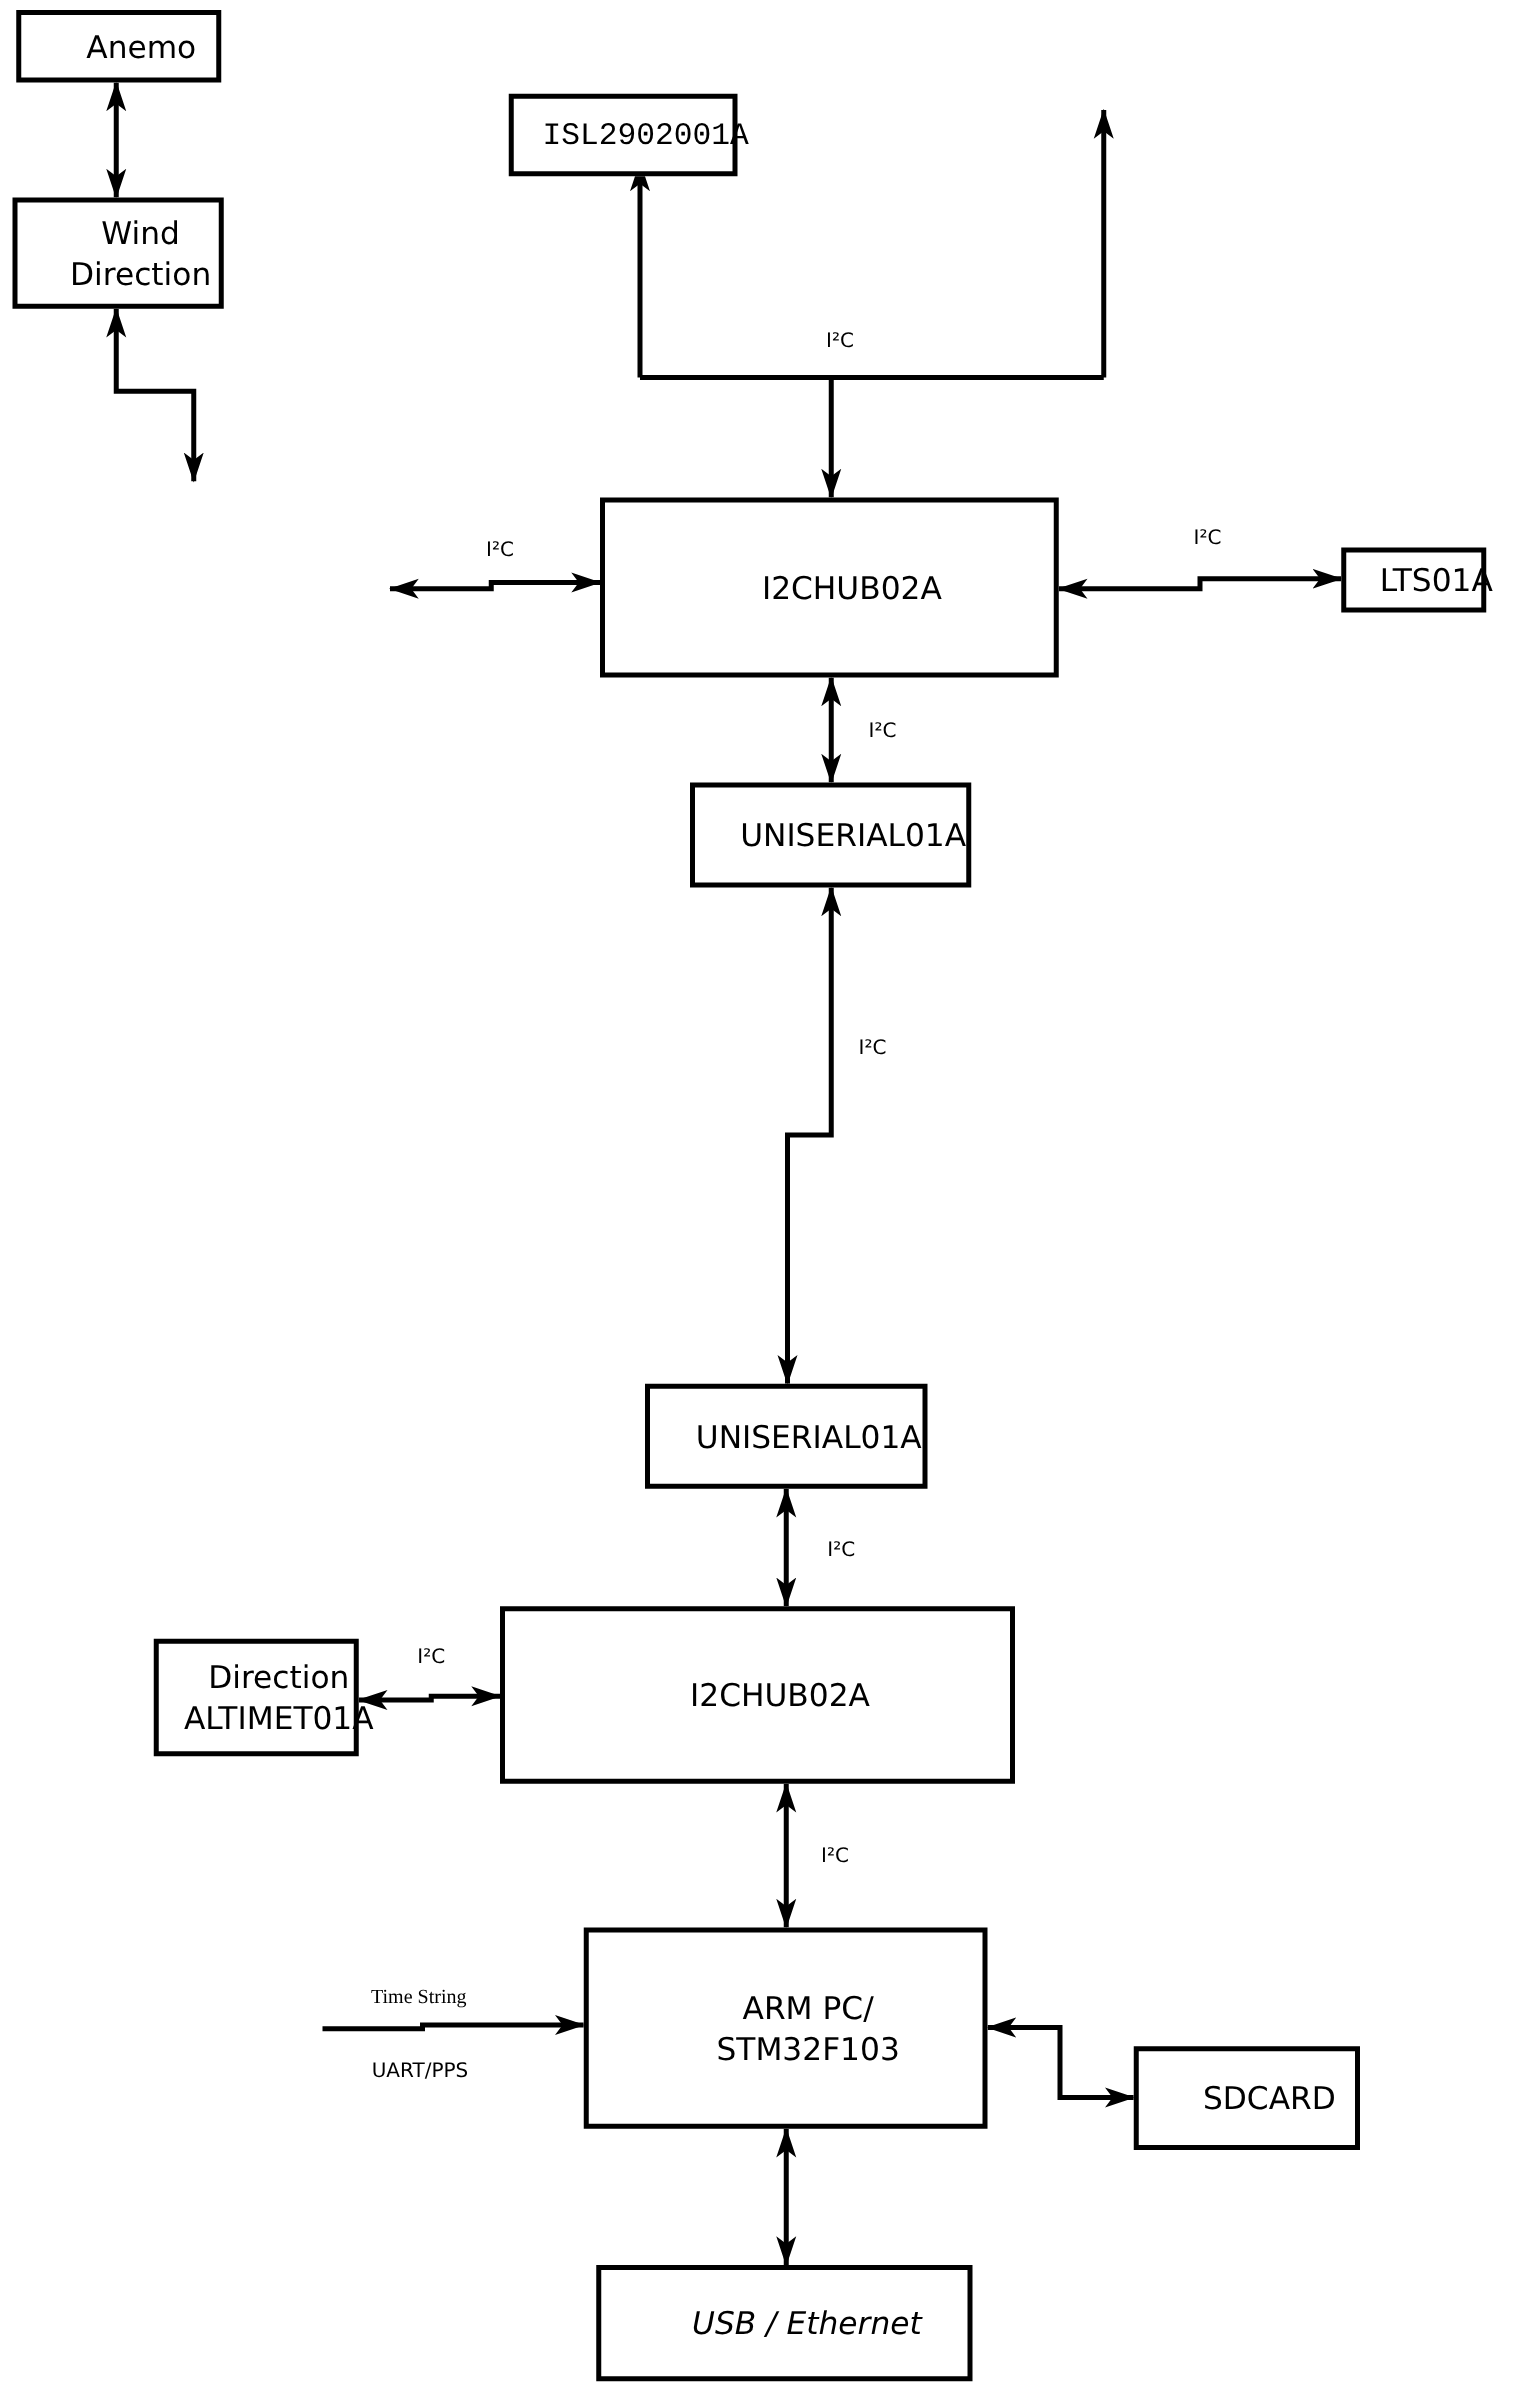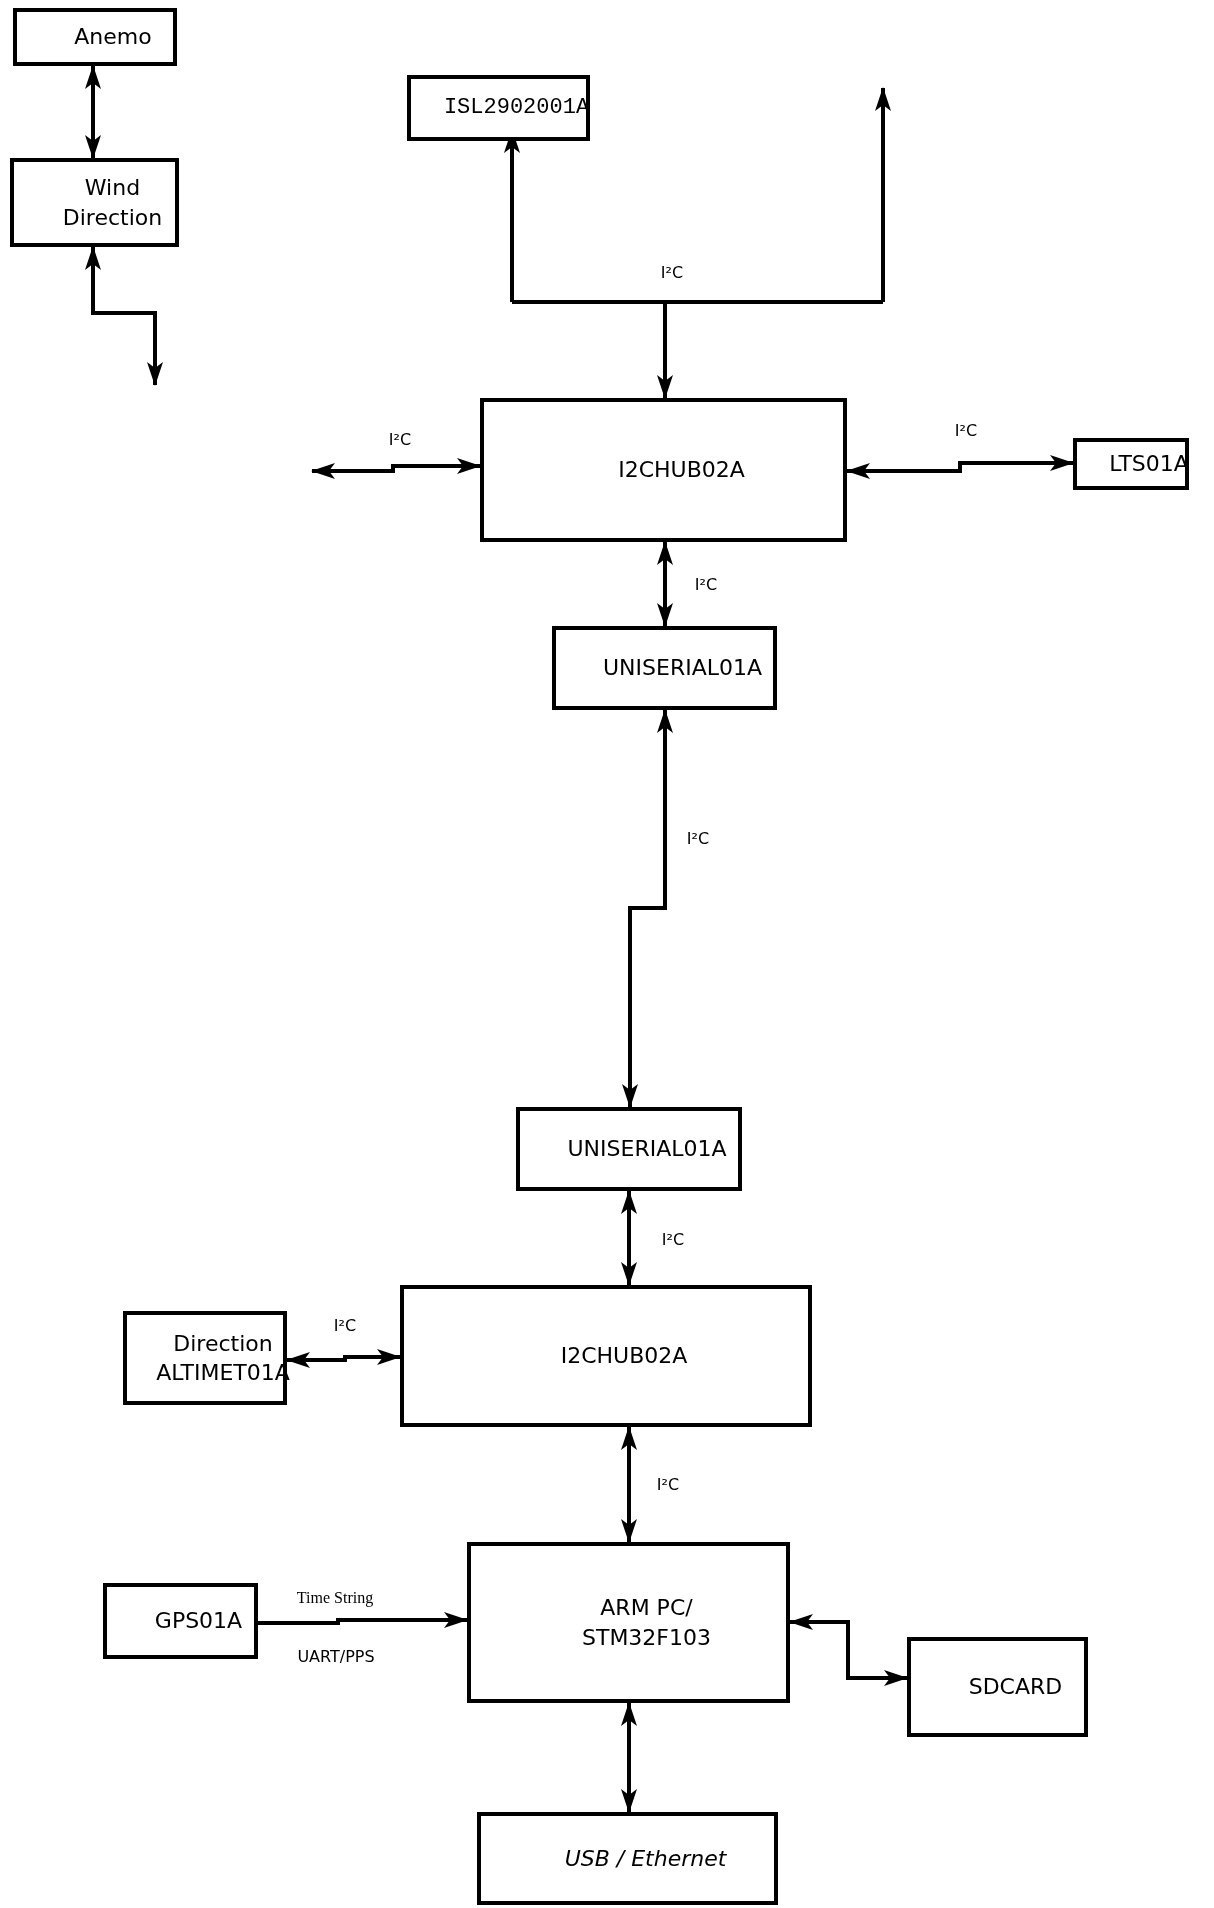--- a/index.html
+++ b/index.html
@@ -29,21 +29,21 @@
   }
   .node {
     position: absolute;
     border: 4px solid #000000;
     background: #ffffff;
     display: flex;
     align-items: center;
     justify-content: center;
     text-align: center;
     white-space: pre-line;
-    font-size: 22px;
+    font-size: 25px;
     line-height: 1.32;
     box-sizing: border-box;
     padding-left: 36px;
   }
   .elabel {
     position: absolute;
     transform: translate(-50%, -50%);
     font-size: 16px;
     white-space: nowrap;
   }
@@ -111,23 +111,22 @@
   <div class="node" style="left:516px; top:1107px; width:226px; height:84px;">UNISERIAL01A</div>
 
   <div class="node" style="left:400px; top:1285px; width:412px; height:142px;">I2CHUB02A</div>
 
   <div class="node" style="left:123px; top:1311px; width:164px; height:94px;">Direction
 ALTIMET01A</div>
 
   <div class="node" style="left:467px; top:1542px; width:323px; height:161px;">ARM PC/
 STM32F103</div>
 
-  <div class="node" style="left:103px; top:1583px; width:155px; height:76px;">GPS01A</div>
 
-  <div class="node" style="left:907px; top:1637px; width:181px; height:100px;">SDCARD</div>
+  <div class="node" style="left:907px; top:1637px; width:181px; height:83px;">SDCARD</div>
 
   <div class="node" style="left:477px; top:1812px; width:301px; height:93px;font-style:italic;">USB / Ethernet</div>
 
   <span class="elabel" style="left:672px; top:272px;">I²C</span>
 
   <span class="elabel" style="left:400px; top:439px;">I²C</span>
 
   <span class="elabel" style="left:966px; top:430px;">I²C</span>
 
   <span class="elabel" style="left:706px; top:584px;">I²C</span>

